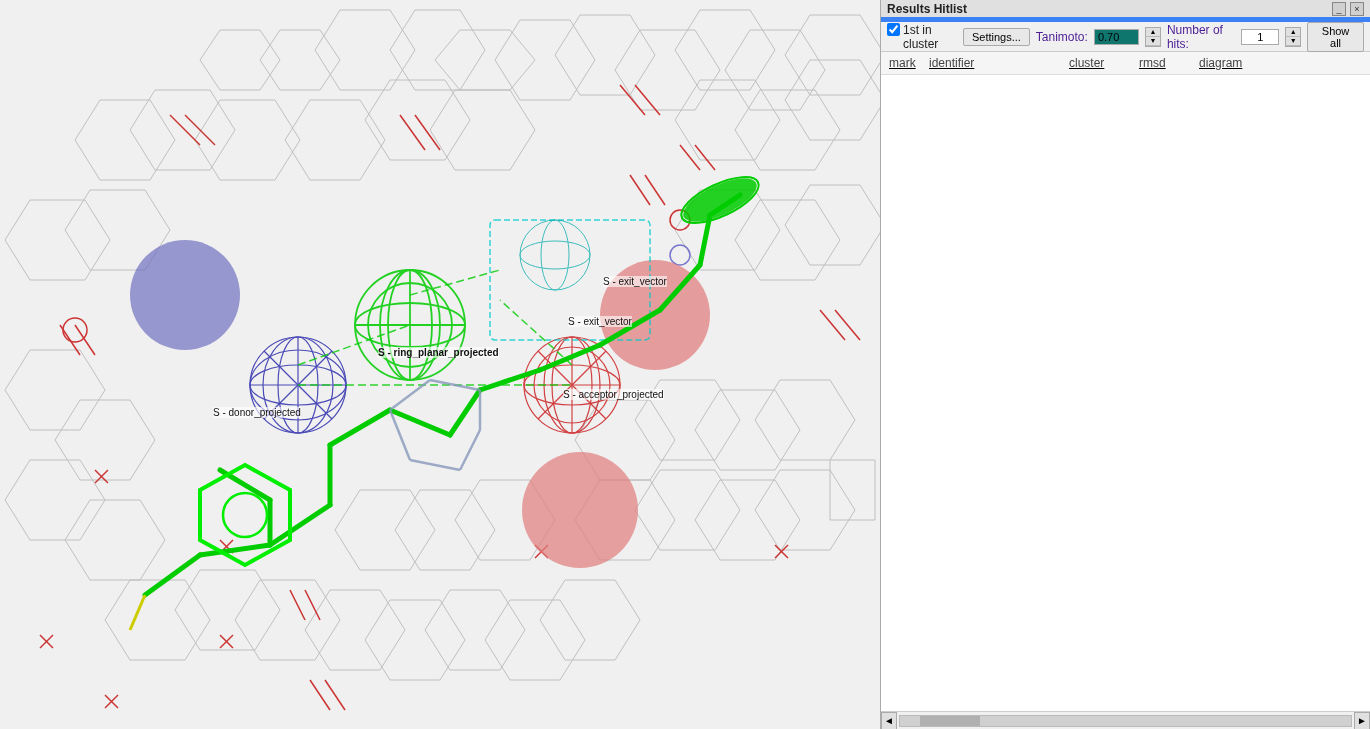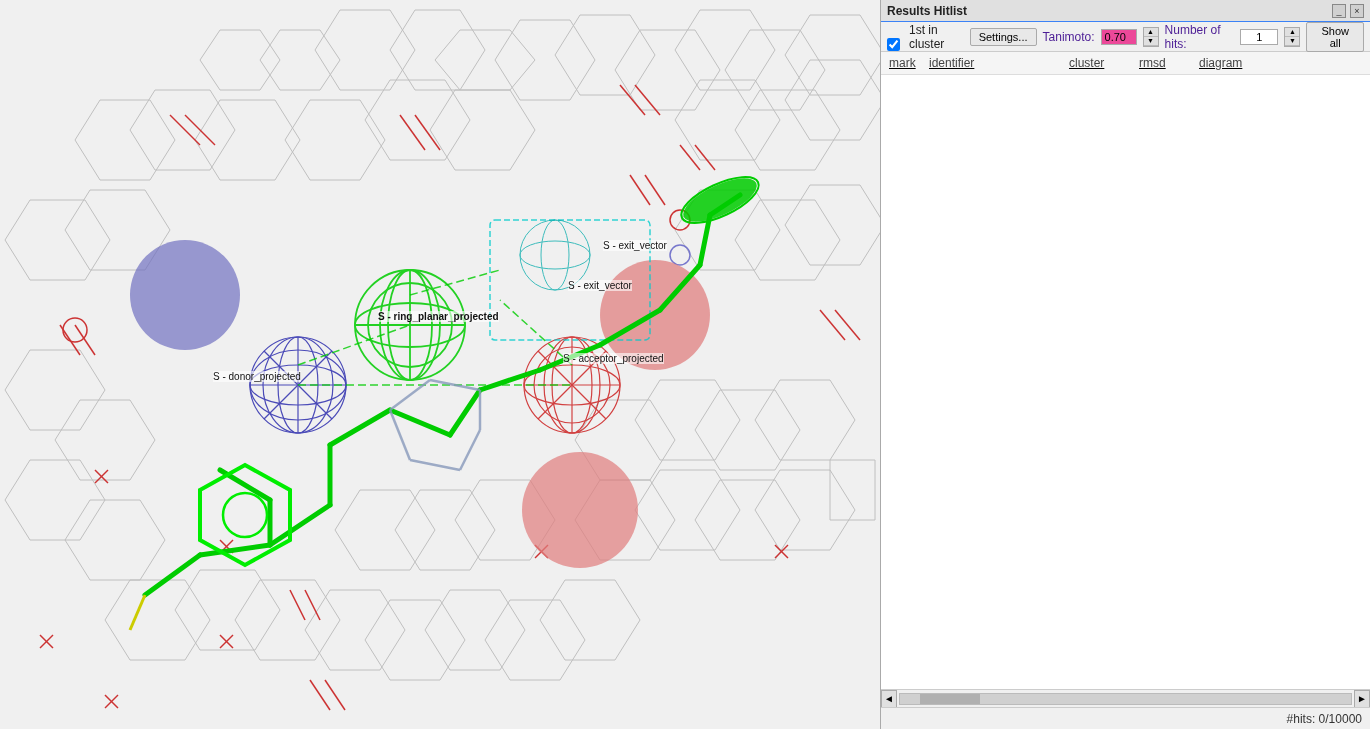--- a/index.html
+++ b/index.html
@@ -22,21 +22,21 @@
       border-left: 1px solid #aaa;
       background: #f5f5f5;
     }
 
     
     #results-titlebar {
       display: flex;
       align-items: center;
       justify-content: space-between;
       background: #e0e0e0;
-      border-bottom: 1px solid #3b82f6;
+      border-bottom: 5px solid #3b82f6;
       padding: 2px 6px;
       height: 22px;
     }
 
     #results-title {
       font-size: 12px;
       font-weight: bold;
       color: #222;
     }
 
@@ -64,46 +64,46 @@
       align-items: center;
       padding: 4px 6px;
       background: #f0f0f0;
       border-bottom: 1px solid #ccc;
       gap: 6px;
       height: 30px;
     }
 
     .toolbar-checkbox-label {
       display: flex;
-      align-items: flex-end;
-      gap: 9px;
+      align-items: flex-start;
+      gap: 3px;
       font-size: 12px;
       color: #222;
     }
 
     .toolbar-btn {
       padding: 2px 8px;
       background: #e8e8e8;
       border: 1px solid #aaa;
       cursor: pointer;
       font-size: 11px;
       border-radius: 2px;
     }
 
     .toolbar-label {
       font-size: 12px;
       color: #4c1d95;
     }
 
     .tanimoto-input {
-      width: 36px;
+      width: 45px;
       font-size: 11px;
       border: 1px solid #aaa;
       padding: 1px 3px;
-      background: #ec4899;
+      background: #0f766e;
     }
 
     .spinner-container {
       display: flex;
       flex-direction: column;
       border: 1px solid #aaa;
       background: #fff;
     }
 
     .spinner-btn {
@@ -225,20 +225,21 @@
     }
 
     
     .feature-label {
       position: absolute;
       font-size: 10px;
       color: #111;
       background: rgba(255,255,255,0.6);
       pointer-events: none;
       white-space: nowrap;
+      margin-top: 36px;
     }
 
   </style>
 </head>
 <body>
 
 <div id="molecule-viewer">
   <svg id="mol-svg" viewBox="0 0 880 729" xmlns="http://www.w3.org/2000/svg">
 
     <g stroke="#aaa" stroke-width="1" fill="none" opacity="0.7">
@@ -516,17 +517,14 @@
   <div id="results-content"></div>
 
   <div id="results-bottom">
     <div class="scroll-arrow">◄</div>
     <div class="scroll-track">
       <div class="scroll-thumb"></div>
     </div>
     <div class="scroll-arrow">►</div>
   </div>
 
-  <div id="results-statusbar">
-    <span>#hits: 0/10000</span>
-  </div>
 
 </div>
 
 </body></html>

